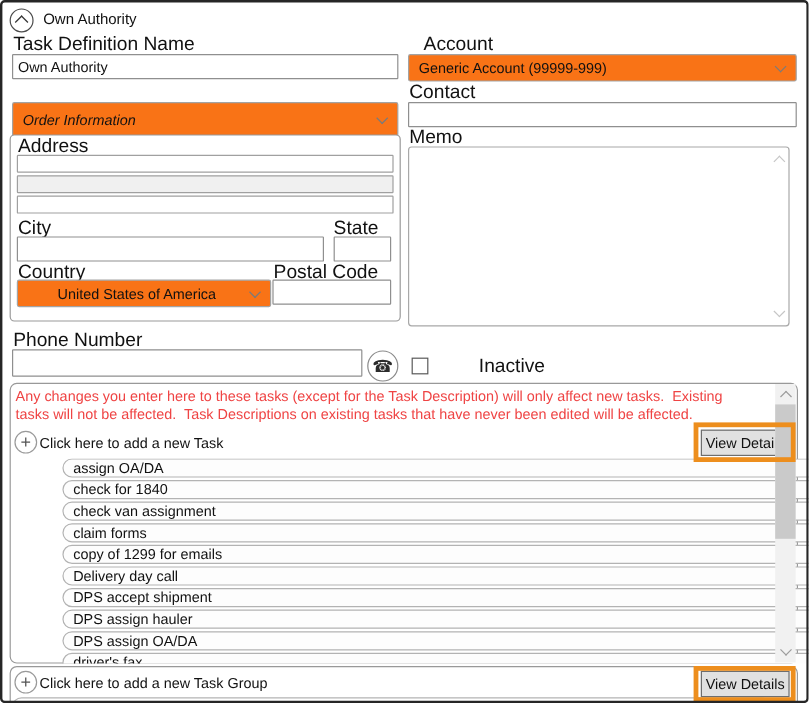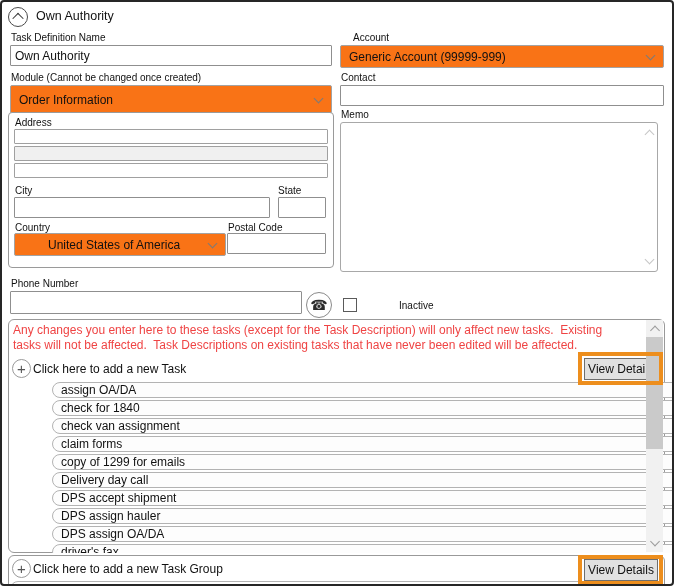--- a/index.html
+++ b/index.html
@@ -1,20 +1,20 @@
 <!DOCTYPE html>
 <html><head>
 <meta charset="utf-8">
 <style>
   html,body{margin:0;padding:0;background:#fff;}
   .canvas{position:relative;width:674px;height:586px;background:#fff;overflow:hidden;
           font-family:"Liberation Sans",sans-serif;color:#1b1b1b;}
   .frame{position:absolute;inset:0;border:2px solid #262626;border-radius:4px;pointer-events:none;z-index:50;}
   .abs{position:absolute;}
-  .lbl{position:absolute;font-size:10px;line-height:13px;color:#111;white-space:nowrap;}
+  .lbl{position:absolute;font-size:16px;line-height:13px;color:#111;white-space:nowrap;}
   .inp{position:absolute;border:1px solid #8f8f8f;background:#fff;font-family:"Liberation Sans",sans-serif;
        font-size:12px;padding:0 4px;box-sizing:border-box;border-radius:1px;outline:none;color:#111;}
   .inp.gray{background:#f0f0f0;}
   .combo{position:absolute;background:#f97316;border:1px solid #a3a3a3;border-radius:2px;display:flex;
          align-items:center;padding:0 22px 0 8px;box-sizing:border-box;font-size:12px;color:#111;cursor:default;}
   .combo .chev{position:absolute;right:9px;top:50%;width:6px;height:6px;margin-top:-5px;
          border-right:1.4px solid #7b7b7b;border-bottom:1.4px solid #7b7b7b;transform:rotate(45deg);}
   .groupbox{position:absolute;border:1px solid #9a9a9a;border-radius:4px;background:#fff;box-sizing:border-box;}
   .panel{position:absolute;border:1px solid #999;border-radius:6px;background:#fff;box-sizing:border-box;overflow:hidden;}
   .notice{position:absolute;font-size:12px;line-height:15px;color:#ef4444;white-space:pre-wrap;}
@@ -46,22 +46,21 @@
   <div class="frame"></div>
 
   <div class="circle-ico" style="left:8px;top:7px;width:20px;height:20px;border-color:#4a4a4a;">
     <span class="chev-up"></span>
   </div>
   <div class="lbl" style="left:36px;top:10px;font-size:12.5px;">Own Authority</div>
 
   <div class="lbl" style="left:11px;top:31px;">Task Definition Name</div>
   <input class="inp" style="left: 10px; top: 45px; width: 322px; height: 21px;" value="Own Authority">
 
-  <div class="lbl" style="left:11px;top:71px;">Module (Cannot be changed once created)</div>
-  <div class="combo" style="left:10px;top:85px;width:322px;height:29px;">
+  <div class="combo" style="left:10px;top:85px;width:322px;height:29px;font-style:italic;">
     <span>Order Information</span>
     <span class="chev"></span>
   </div>
 
   <div class="lbl" style="left:341px;top:31px;margin-left:12px;">Account</div>
   <div class="combo" style="left:340px;top:45px;width:324px;height:23px;">
     <span>Generic Account (99999-999)</span>
     <span class="chev"></span>
   </div>
 

